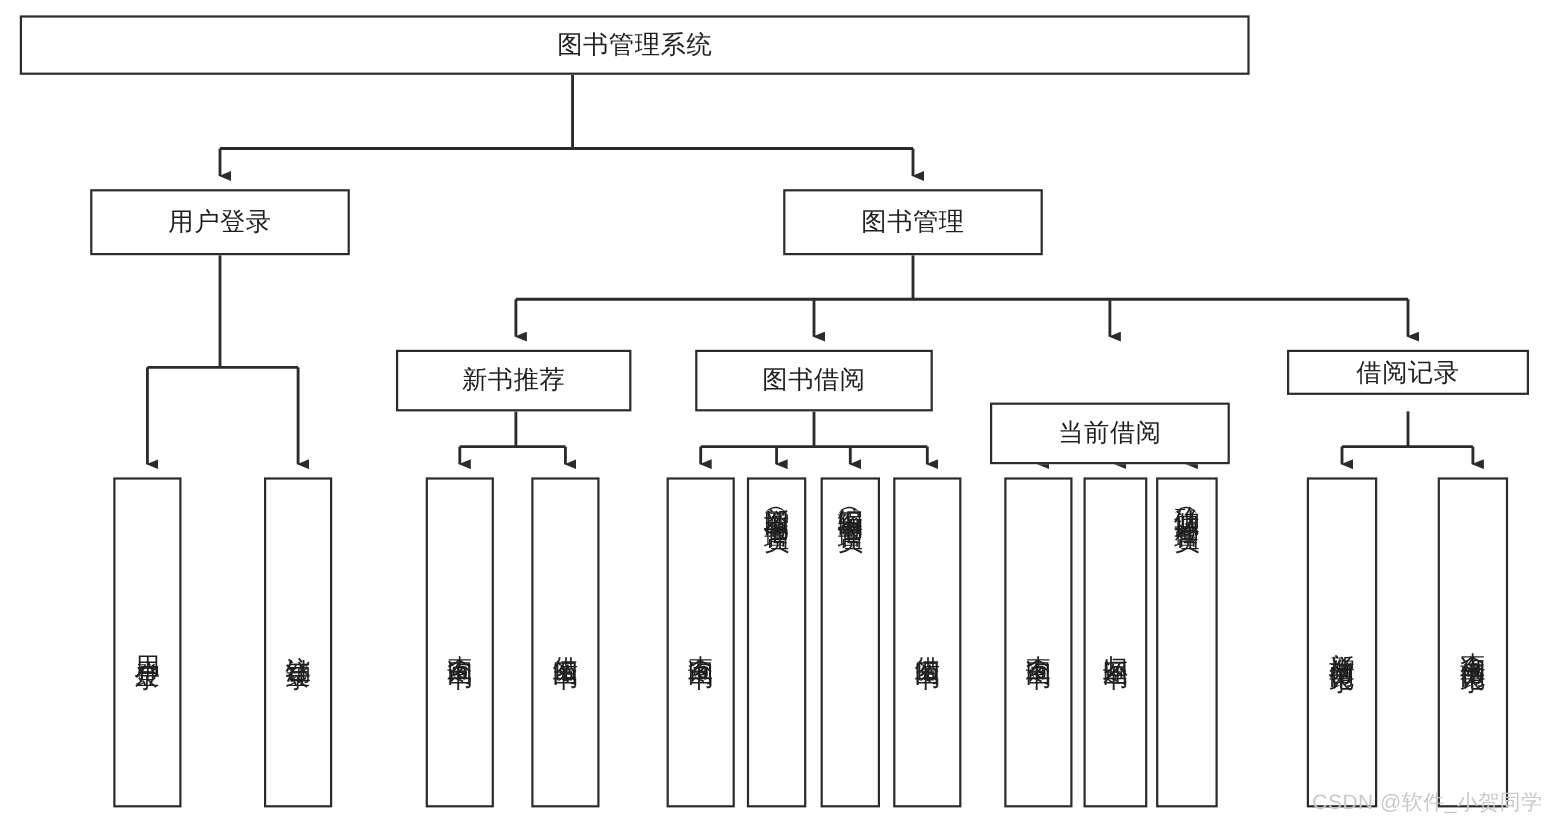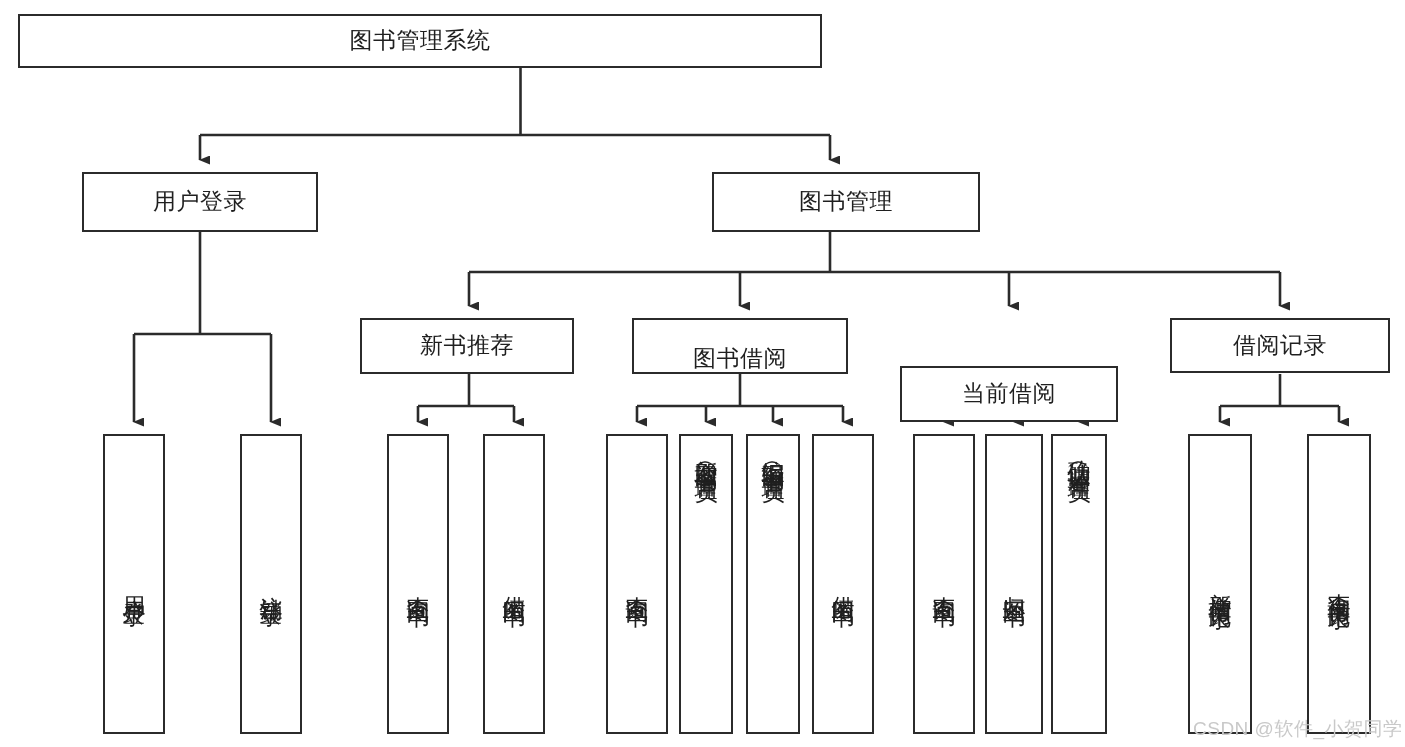--- a/index.html
+++ b/index.html
@@ -124,41 +124,41 @@
       <path d="M1014,406 L1014,422" marker-end="url(#arrowhead)"></path>
       <path d="M1079,406 L1079,422" marker-end="url(#arrowhead)"></path>
 
       <path d="M1280,374 L1280,406"></path>
       <path d="M1220,406 L1339,406"></path>
       <path d="M1220,406 L1220,422" marker-end="url(#arrowhead)"></path>
       <path d="M1339,406 L1339,422" marker-end="url(#arrowhead)"></path>
     </g>
   </svg>
 
-  <div class="node horiz root" style="left:18px; top:14px; width:804px; height:54px;">
+  <div class="node horiz root" style="left:18px; top:14px; width:1118px; height:54px;">
     <span class="lbl">图书管理系统</span>
   </div>
 
   <div class="node horiz" style="left:82px; top:172px; width:236px; height:60px;">
     <span class="lbl">用户登录</span>
   </div>
-  <div class="node horiz" style="left:712px; top:172px; width:268px; height:60px;">
+  <div class="node horiz" style="left:712px; top:172px; width:236px; height:60px;">
     <span class="lbl">图书管理</span>
   </div>
 
   <div class="node horiz" style="left:360px; top:318px; width:214px; height:56px;">
     <span class="lbl">新书推荐</span>
   </div>
-  <div class="node horiz" style="left:632px; top:318px; width:216px; height:56px;align-items:flex-end;">
+  <div class="node horiz" style="left:632px; top:318px; width:216px; height:56px;">
     <span class="lbl">图书借阅</span>
   </div>
   <div class="node horiz" style="left:900px; top:318px; width:218px; height:56px;margin-top:48px;">
     <span class="lbl">当前借阅</span>
   </div>
-  <div class="node horiz" style="left:1170px; top:318px; width:220px; height:55px;">
+  <div class="node horiz" style="left:1170px; top:318px; width:220px; height:41px;">
     <span class="lbl">借阅记录</span>
   </div>
 
   <div class="node vert centered" style="left:103px; top:434px; width:62px; height:300px;">
     <span class="lbl">用户登录</span>
   </div>
   <div class="node vert centered" style="left:240px; top:434px; width:62px; height:300px;">
     <span class="lbl">注销登录</span>
   </div>
   <div class="node vert centered" style="left:387px; top:434px; width:62px; height:300px;">

